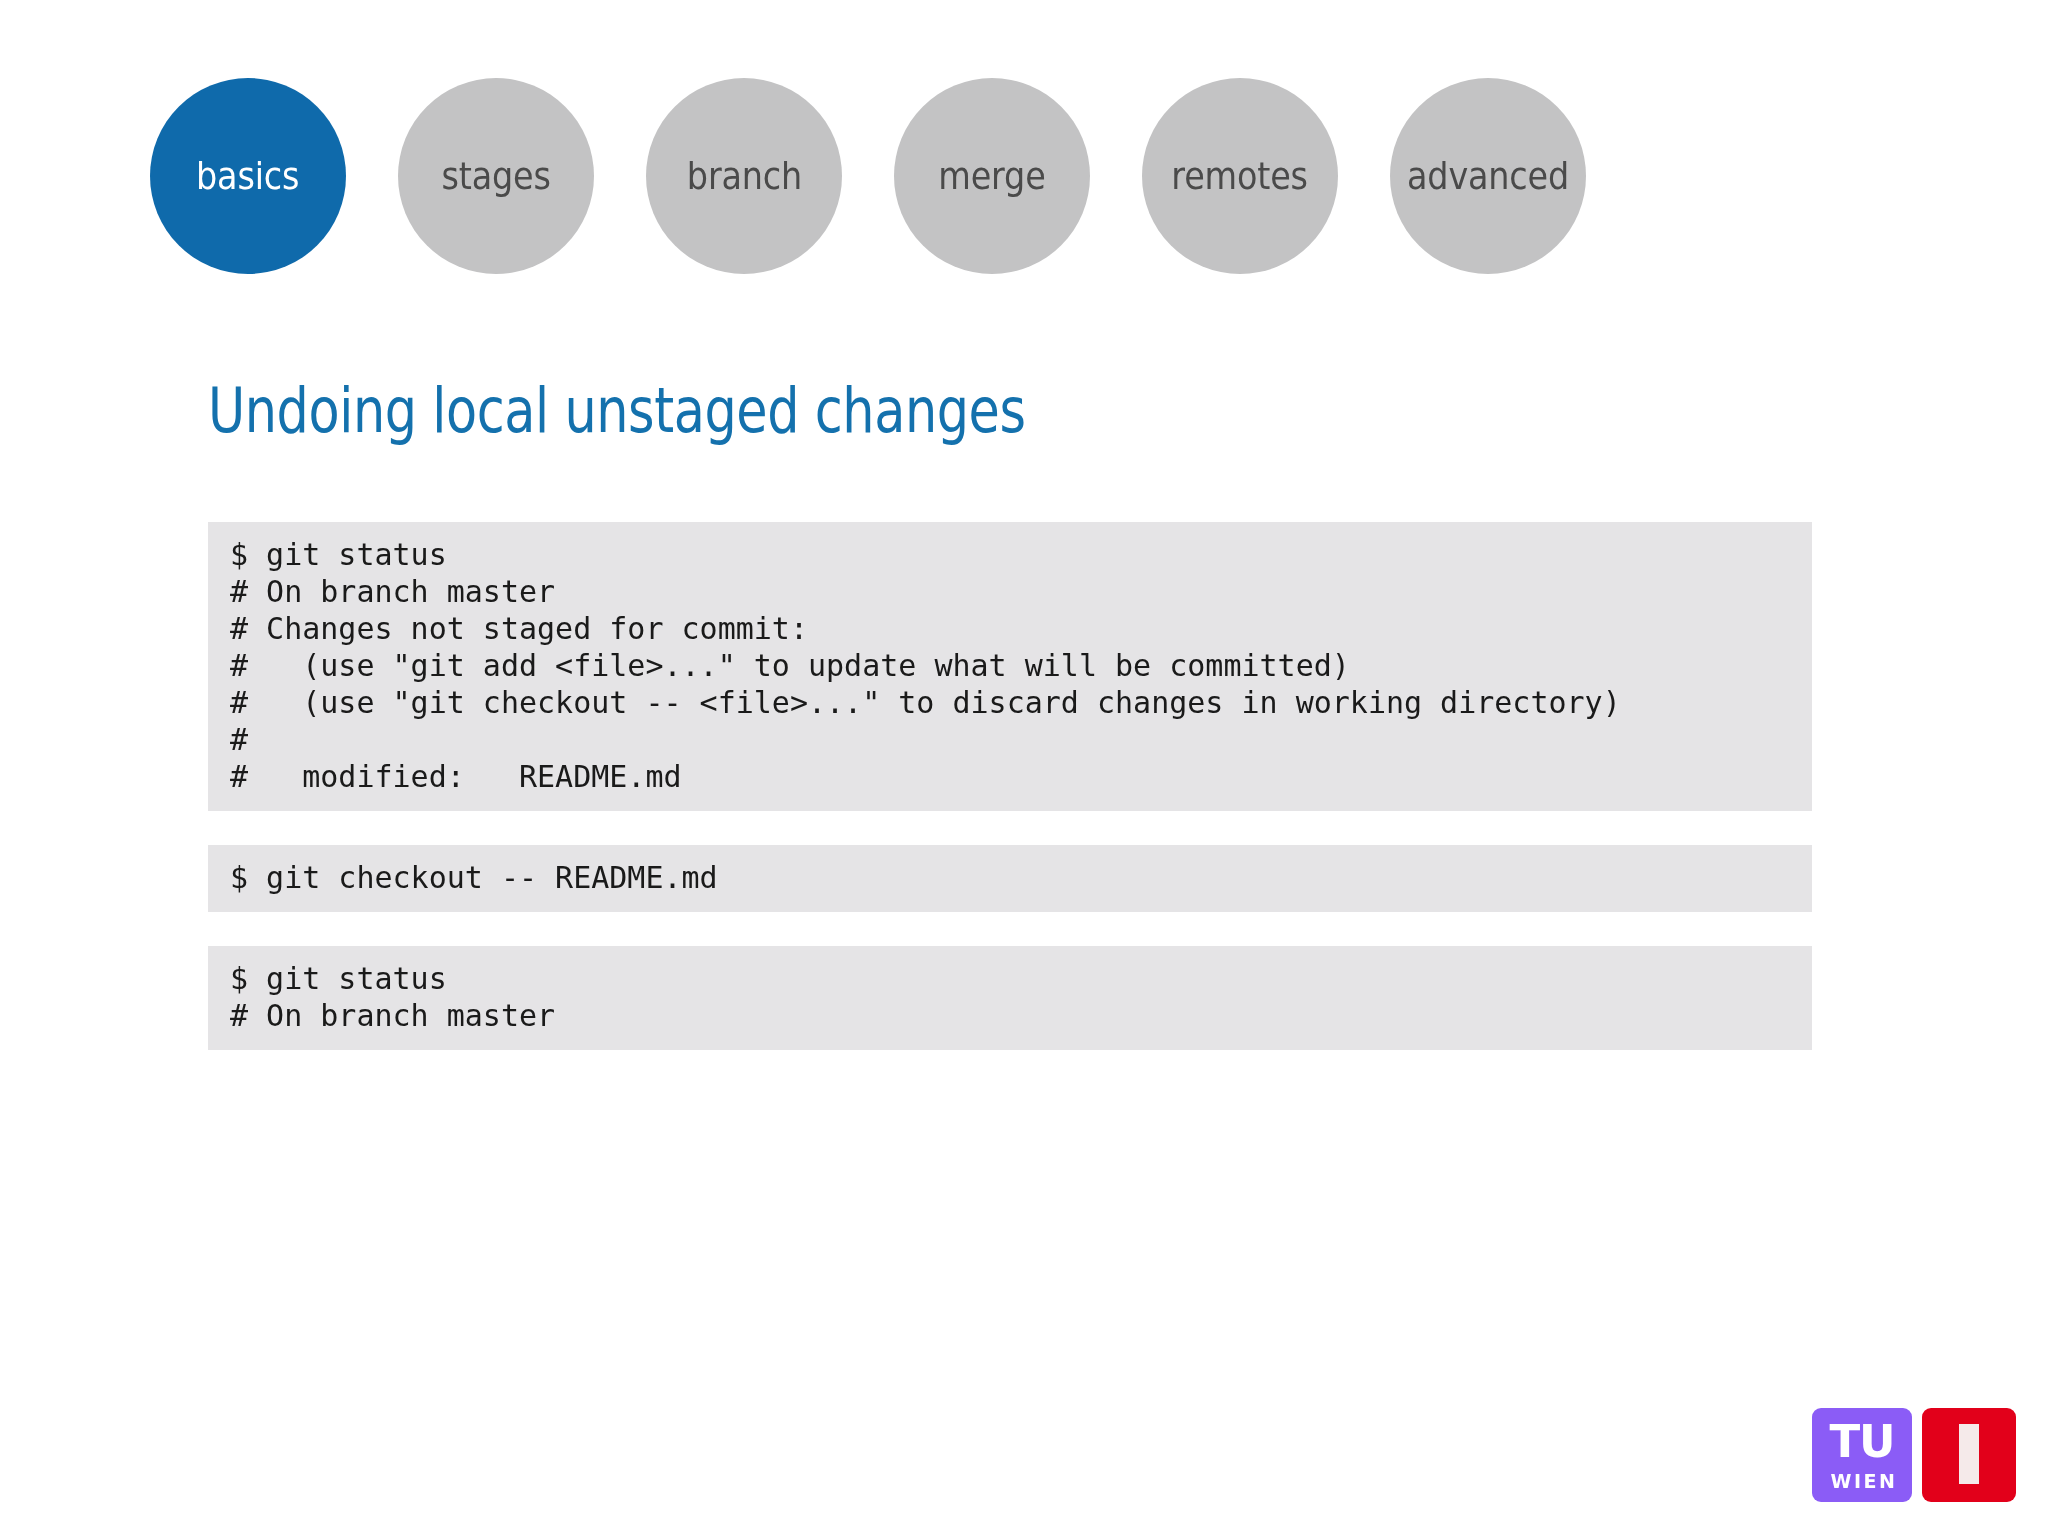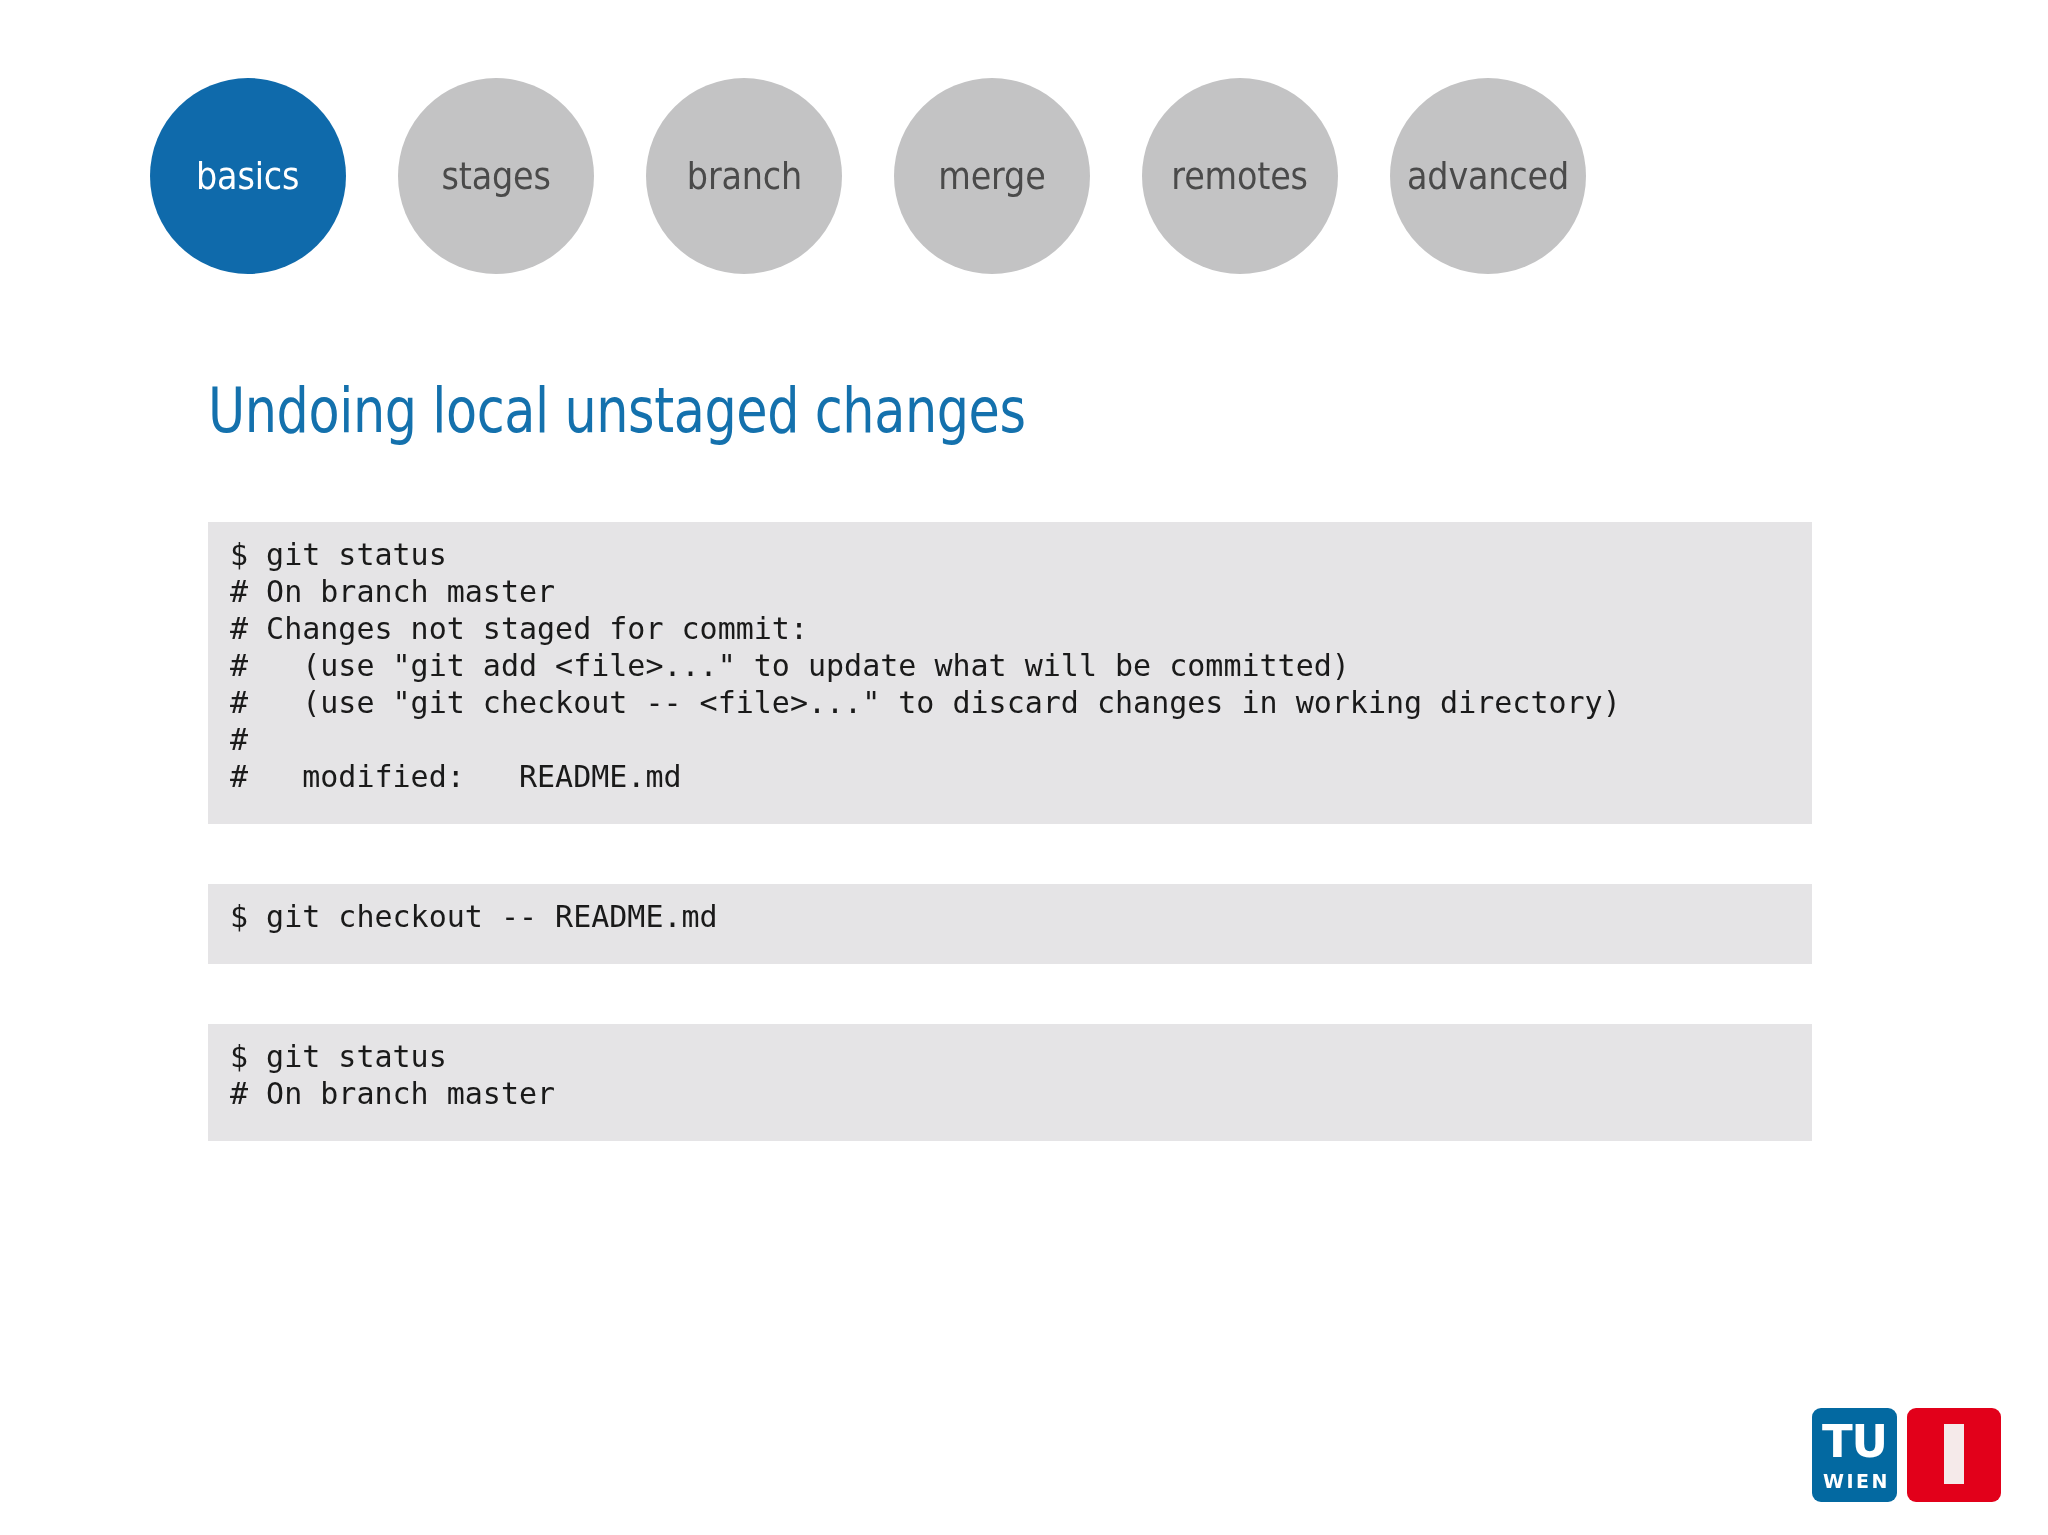--- a/index.html
+++ b/index.html
@@ -77,22 +77,22 @@
   .code-blocks {
     position: absolute;
     left: 208px;
     top: 522px;
     width: 1604px;
   }
 
   .code-block {
     background: #e5e4e6;
     width: 100%;
-    padding: 14px 22px 29px 22px;
-    margin-bottom: 60px;
+    padding: 14px 22px 16px 22px;
+    margin-bottom: 34px;
   }
 
   .code-line {
     font-family: "DejaVu Sans Mono", monospace;
     font-size: 30px;
     line-height: 37px;
     color: #1a1a1a;
     white-space: pre;
     letter-spacing: 0px;
     min-height: 37px;
@@ -102,24 +102,24 @@
   .tu-logo {
     position: absolute;
     left: 1812px;
     top: 1408px;
     display: flex;
     gap: 10px;
     align-items: flex-start;
   }
 
   .tu-mark {
-    width: 85px;
+    width: 100px;
     height: 94px;
     border-radius: 9px;
-    background: #0369a1;
+    background: #8b5cf6;
     position: relative;
     overflow: hidden;
   }
 
   .tu-letters {
     position: absolute;
     left: 0;
     right: 0;
     top: 11px;
     text-align: center;

